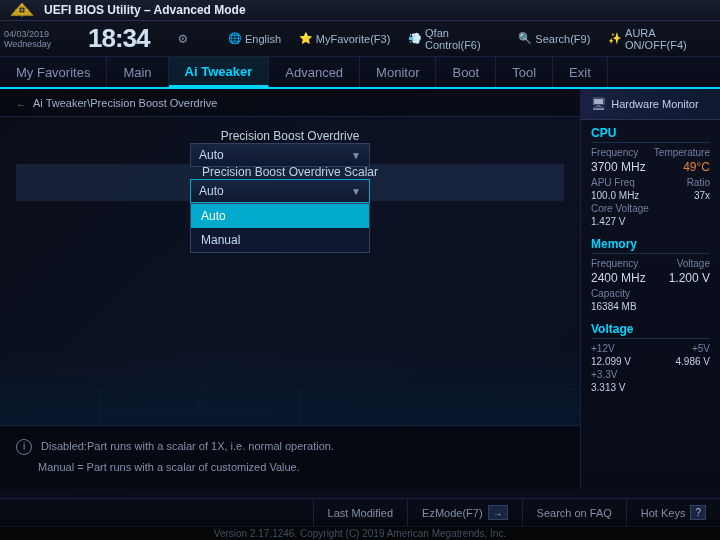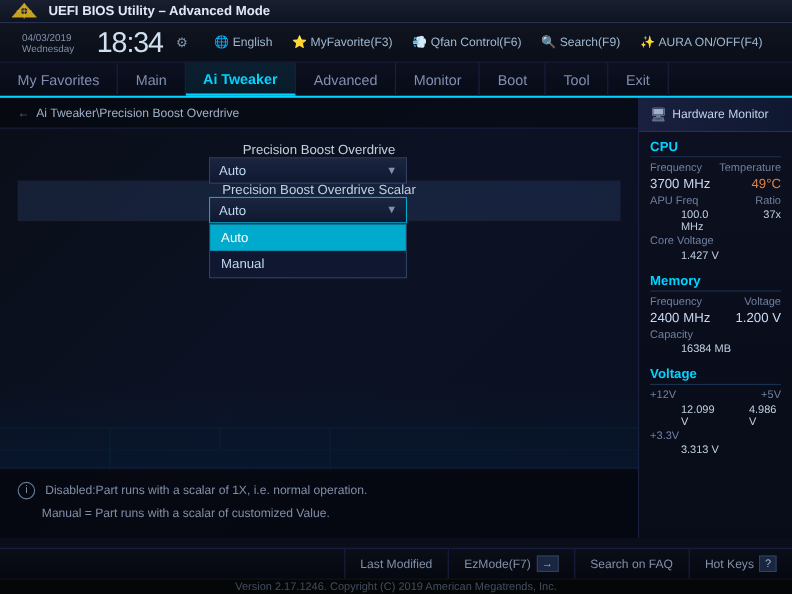--- a/index.html
+++ b/index.html
@@ -35,27 +35,27 @@
       font-weight: bold;
       flex: 1;
     }
 
     
     .clock-bar {
       background: linear-gradient(180deg, #0f1420 0%, #0a0e18 100%);
       height: 36px;
       display: flex;
       align-items: center;
-      padding: 0 20px;
+      padding: 0 4px;
       border-bottom: 1px solid #1a2040;
-      gap: 12px;
+      gap: 28px;
     }
     .clock-time {
       font-size: 26px;
-      font-weight: normal;
+      font-weight: bold;
       color: #d0e0f0;
       letter-spacing: -1px;
     }
     .toolbar-items {
       display: flex;
       gap: 10px;
       margin-left: 8px;
       font-size: 11px;
       color: #a0b8d0;
     }
@@ -254,21 +254,20 @@
       justify-content: space-between;
       margin-bottom: 2px;
     }
     .sidebar-label {
       font-size: 10px;
       color: #7080a0;
     }
     .sidebar-value {
       font-size: 10px;
       color: #c0d0e0;
-      margin-left: 28px;
     }
     .sidebar-value-large {
       font-size: 12px;
       color: #c8d8f0;
       margin-bottom: 1px;
     }
     .bottom-bar-item {
       display: flex;
       align-items: center;
       padding: 0 14px;

